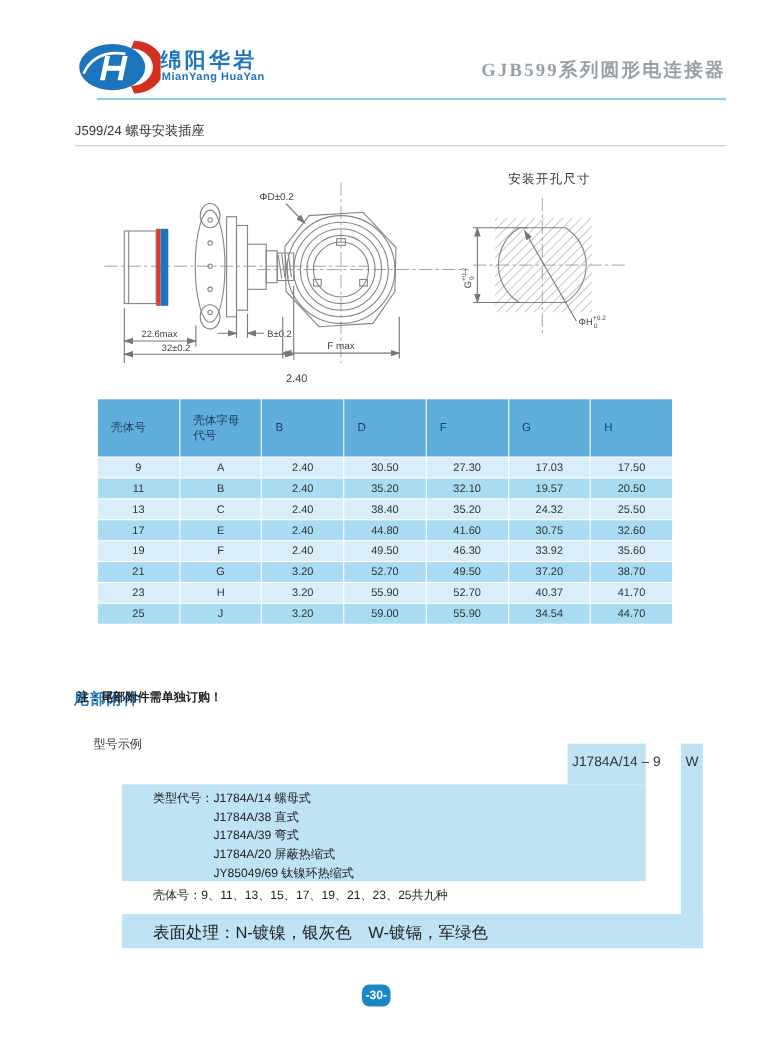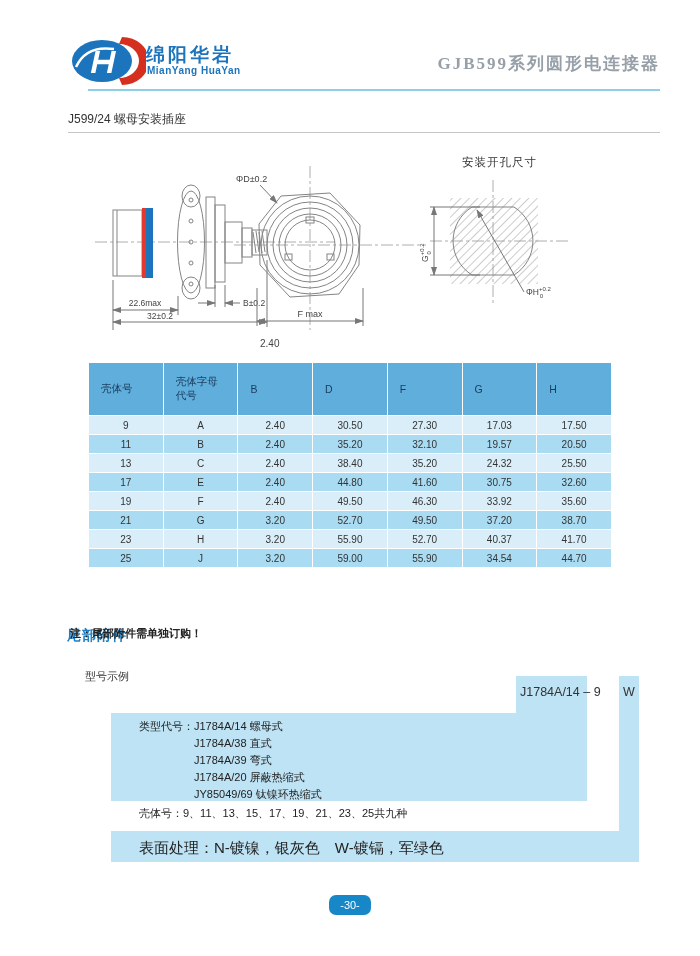--- a/index.html
+++ b/index.html
@@ -37,22 +37,22 @@
   .md-main{left:0;top:37px;width:476px;height:88px;}
   .md-wcol{left:508px;top:0;width:20px;height:186px;}
   .md-band{left:0;top:155px;width:528px;height:31px;}
   .model-code{position:absolute;left:409px;top:9px;font-size:12.5px;color:#333;white-space:nowrap;}
   .model-finish{position:absolute;left:508px;top:9px;width:20px;text-align:center;font-size:12.5px;color:#333;}
   .type-row{position:absolute;left:28px;top:42px;display:flex;font-size:11px;color:#222;line-height:17px;}
   .type-items div{white-space:nowrap;}
   .shell-line{position:absolute;left:28px;top:130px;font-size:11px;color:#222;}
   .finish-line{position:absolute;left:28px;top:163px;font-size:15px;color:#222;}
 
-  .page-badge{left:329px;top:895px;width:42px;height:20px;background:var(--badge_blue);border-radius:7px;
-              color:#fff;font-size:11px;line-height:20px;text-align:center;}
+  .page-badge{left:329px;top:895px;width:26px;height:20px;background:var(--badge_blue);border-radius:7px;
+              color:#fff;font-size:11px;line-height:20px;text-align:center;font-weight:bold;}
 
   svg text{font-family:"Liberation Sans","DejaVu Sans",sans-serif;fill:#444;}
   .dim{stroke:#777;stroke-width:1;fill:none;}
   .out{stroke:#848484;stroke-width:1;fill:none;}
   .cl{stroke:#999;stroke-width:.8;fill:none;stroke-dasharray:12 3 3 3;}
 </style>
 </head>
 <body>
 
 <div id="page">

